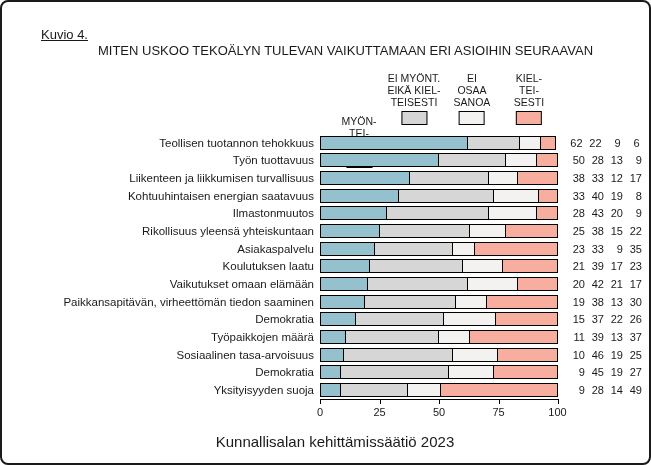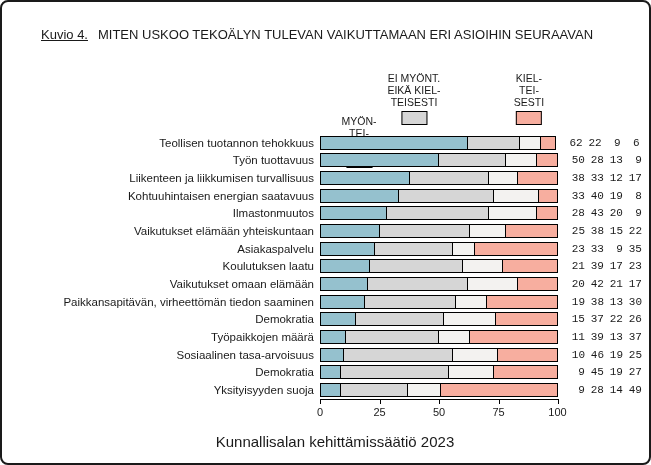--- a/index.html
+++ b/index.html
@@ -18,21 +18,21 @@
   .title-block{
     position:absolute;left:39px;top:24px;
     display:flex;align-items:flex-start;
     font-size:13px;line-height:18px;
   }
   .fig-label{
     text-decoration:underline;
     margin-right:10px;
     white-space:nowrap;
   }
-  .title-lines{max-width:520px;}
+  .title-lines{max-width:520px;margin-top:16px;}
   
   .legend{position:absolute;top:70px;left:0;height:56px;width:651px;}
   .legend-col{
     position:absolute;
     transform:translateX(-50%);
     text-align:center;
     font-size:10.5px;line-height:12px;
     white-space:nowrap;
   }
   .legend-swatch{
@@ -58,21 +58,21 @@
     box-sizing:border-box;
     border:1px solid #000;
     height:14px;
   }
   .seg + .seg{margin-left:-1px;}
   .vals{
     display:flex;
     margin-left:8px;
     font-size:11px;
   }
-  .val{display:inline-block;width:19px;text-align:right;font-family:Liberation Mono, monospace;}
+  .val{display:inline-block;width:19px;text-align:right;}
   
   .axis{position:absolute;left:318px;top:397px;width:239px;border-top:1px solid #000;height:24px;}
   .tick{position:absolute;top:0;width:1px;height:4px;background:#000;}
   .tick-label{
     position:absolute;top:6px;
     transform:translateX(-50%);
     font-size:11px;
   }
   
   .footer{
@@ -99,20 +99,26 @@
         <div>TEI-</div>
         <div>SESTI</div>
         <div class="legend-swatch" style="background: rgb(149, 193, 206);"></div>
       </div>
       <div class="legend-col" style="left: 412px;">
         <div>EI MYÖNT.</div>
         <div>EIKÄ KIEL-</div>
         <div>TEISESTI</div>
         <div class="legend-swatch" style="background: rgb(214, 214, 214);"></div>
       </div>
+      <div class="legend-col" style="left: 470px;">
+        <div>EI</div>
+        <div>OSAA</div>
+        <div>SANOA</div>
+        <div class="legend-swatch" style="background: rgb(243, 242, 240);"></div>
+      </div>
       <div class="legend-col" style="left: 527px;">
         <div>KIEL-</div>
         <div>TEI-</div>
         <div>SESTI</div>
         <div class="legend-swatch" style="background: rgb(247, 174, 159);"></div>
       </div>
     </div>
 
   <div class="rows" id="rows">
       <div class="row">
@@ -184,21 +190,21 @@
           <div class="seg" style="background: rgb(247, 174, 159); width: 22.42px;"></div>
         </div>
         <div class="vals">
           <span class="val">28</span>
           <span class="val">43</span>
           <span class="val">20</span>
           <span class="val">9</span>
         </div>
       </div>
       <div class="row">
-        <div class="row-label">Vaikutukset elämään yhteiskuntaan</div>
+        <div class="row-label">Rikollisuus yleensä yhteiskuntaan</div>
         <div class="bar">
           <div class="seg" style="background: rgb(149, 193, 206); width: 59.5px;"></div>
           <div class="seg" style="background: rgb(214, 214, 214); width: 91.44px;"></div>
           <div class="seg" style="background: rgb(243, 242, 240); width: 36.7px;"></div>
           <div class="seg" style="background: rgb(247, 174, 159); width: 53.36px;"></div>
         </div>
         <div class="vals">
           <span class="val">25</span>
           <span class="val">38</span>
           <span class="val">15</span>

